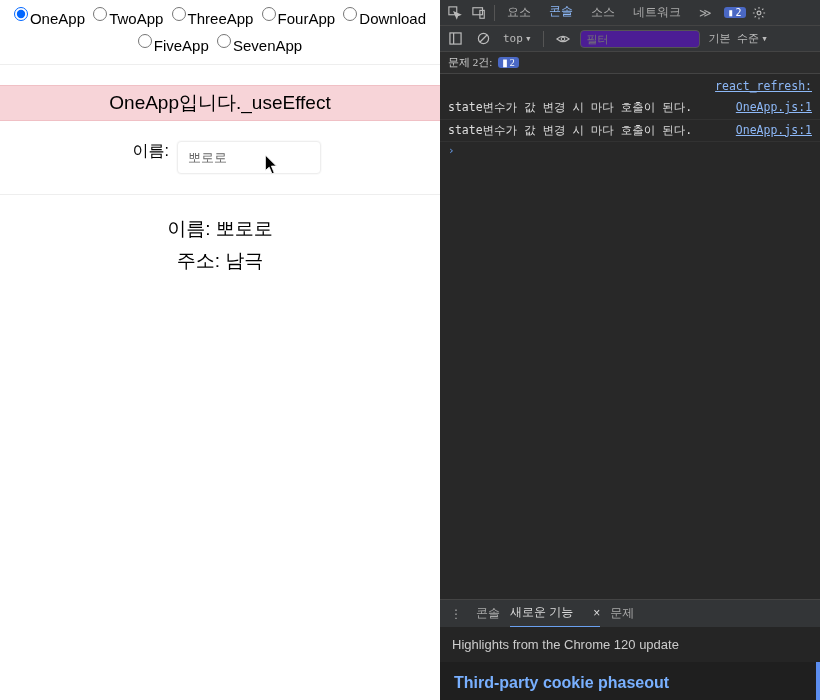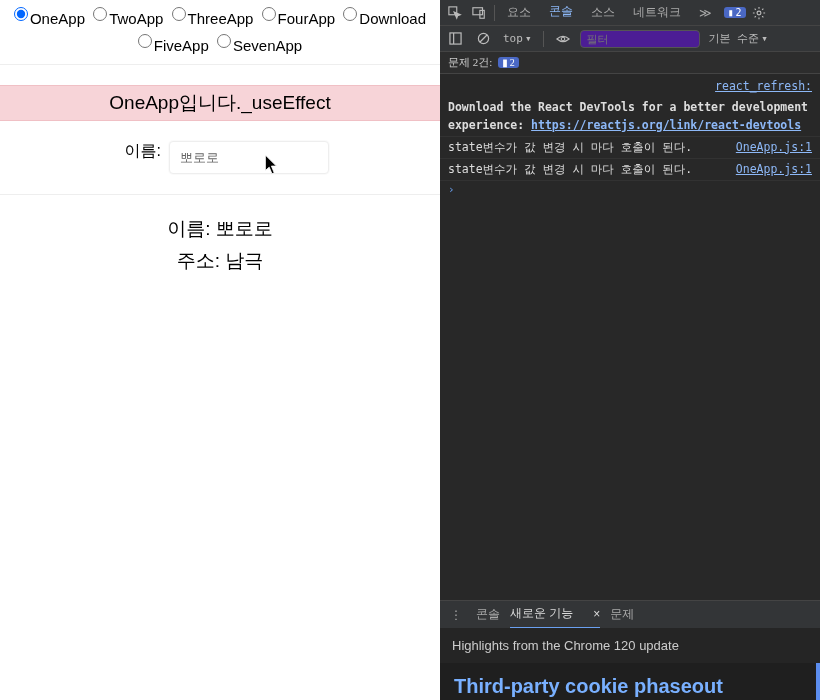--- a/index.html
+++ b/index.html
@@ -6,21 +6,21 @@
 html, body { width: 820px; height: 700px; overflow: hidden; font-family: Arial, sans-serif; }
 .app { display: flex; width: 100%; height: 100%; }
 .left-panel { width: 440px; background: #fff; }
 .radio-bar { padding: 4px 2px 6px; border-bottom: 1px solid #eee; text-align: center; font-size: 15px; line-height: 1.6; }
 .radio-item { display: inline-flex; align-items: flex-start; margin: 0 2px; }
 .radio-item input { margin-right: 2px; width: 14px; height: 14px; accent-color: #0066ff; }
 .banner { background: #f7d4d8; color: #000000; text-align: center; padding: 4px 0; font-size: 19px; margin-top: 20px; border-top: 1px solid #f0c0c5; border-bottom: 1px solid #f0c0c5; }
 .form-area { padding: 14px 0; text-align: center; border-bottom: 1px solid #eee; }
 .form-row { display: flex; justify-content: center; margin: 6px 0; font-size: 16px; position: relative; }
 .form-row label { width: 50px; text-align: right; margin-right: 8px; }
-.form-row input { width: 160px; padding: 8px 10px; border: 1px solid #eee; border-radius: 4px; font-size: 13px; color: #666; box-shadow: 0 0 0 1px rgba(0,0,0,0.02); }
+.form-row input { width: 144px; padding: 8px 10px; border: 1px solid #eee; border-radius: 4px; font-size: 13px; color: #666; box-shadow: 0 0 0 1px rgba(0,0,0,0.02); }
 .display-area { text-align: center; padding: 18px 0; font-size: 19px; line-height: 1.7; }
 .cursor { position: absolute; left: 264px; top: 155px; pointer-events: none; z-index: 99; }
 .cursor svg { width: 16px; height: 20px; }
 .right-panel { width: 380px; background: #282828; color: #ddd; font-family: "Menlo","Consolas",monospace; font-size: 11px; display: flex; flex-direction: column; }
 .dt-topbar { display: flex; align-items: center; height: 26px; background: #333537; border-bottom: 1px solid #444; padding: 0 4px; gap: 2px; }
 .dt-icon { width: 22px; height: 22px; display: inline-flex; align-items: center; justify-content: center; color: #bbb; cursor: pointer; border-radius: 3px; }
 .dt-tab { color: #aaa; padding: 0 8px; height: 44px; display: inline-flex; align-items: center; cursor: pointer; font-size: 12px; font-family: Arial,sans-serif; }
 .dt-tab.active { color: #8db8f7; border-bottom: 2px solid #6aa0f0; }
 .dt-badge { background: #4a68c4; color: #fff; border-radius: 3px; padding: 0 4px; font-size: 10px; margin-left: 2px; display: inline-flex; align-items: center; gap: 2px; }
 .dt-subbar { display: flex; align-items: center; height: 26px; background: #333537; border-bottom: 1px solid #444; padding: 0 4px; gap: 6px; }
@@ -32,21 +32,21 @@
 .console-line .msg { flex: 1; color: #ddd; }
 .console-line .link { color: #8db8f7; text-decoration: underline; cursor: pointer; white-space: nowrap; padding-left: 6px; }
 .console-line.refresh { justify-content: flex-end; border: none; }
 .console-line.devtools .msg { font-weight: bold; }
 .console-line.devtools .msg a { color: #8db8f7; text-decoration: underline; }
 .prompt { color: #6aa0f0; padding: 2px 8px; }
 .bottom-tabs { background: #333537; border-top: 1px solid #444; display: flex; align-items: center; height: 28px; padding: 0 6px; gap: 10px; font-family: Arial,sans-serif; font-size: 12px; }
 .bottom-tabs .btab { color: #aaa; cursor: pointer; display: inline-flex; align-items: center; gap: 4px; }
 .bottom-tabs .btab.active { color: #ddd; border-bottom: 2px solid #6aa0f0; height: 28px; gap: 20px; }
 .highlight-area { background: #252525; padding: 10px 12px; color: #ccc; font-family: Liberation Sans, sans-serif; font-size: 13px; }
-.phaseout { background: #1f1f1f; padding: 12px 14px 2px; color: #79b0ff; font-family: Arial,sans-serif; font-size: 20px; font-weight: bold; border-right: 4px solid #5b8def; }
+.phaseout { background: #1f1f1f; padding: 12px 14px 8px; color: #79b0ff; font-family: Arial,sans-serif; font-size: 16px; font-weight: bold; border-right: 4px solid #5b8def; }
 .sep { width: 1px; height: 16px; background: #555; margin: 0 2px; }
 .kebab { color: #aaa; padding: 0 4px; cursor: pointer; }
 </style>
 </head>
 <body>
 
 <div class="app">
 
   <div class="left-panel">
     <div class="radio-bar">
@@ -158,23 +158,20 @@
 
     <div class="dt-issues">
       <span>문제 2건:</span>
       <span class="dt-badge" style="background:#4a68c4">▮ <span>2</span></span>
     </div>
 
     <div class="console-body">
       <div class="console-line refresh">
         <span class="link">react_refresh:</span>
       </div>
-      <div class="console-line devtools">
-        <span class="msg"><span>Download the React DevTools for a better development experience: </span><a>https://reactjs.org/link/react-devtools</a></span>
-      </div>
       <div class="console-line">
         <span class="msg">state변수가 값 변경 시 마다 호출이 된다.</span>
         <span class="link">OneApp.js:1</span>
       </div>
       <div class="console-line">
         <span class="msg">state변수가 값 변경 시 마다 호출이 된다.</span>
         <span class="link">OneApp.js:1</span>
       </div>
       <div class="prompt">›</div>
     </div>

